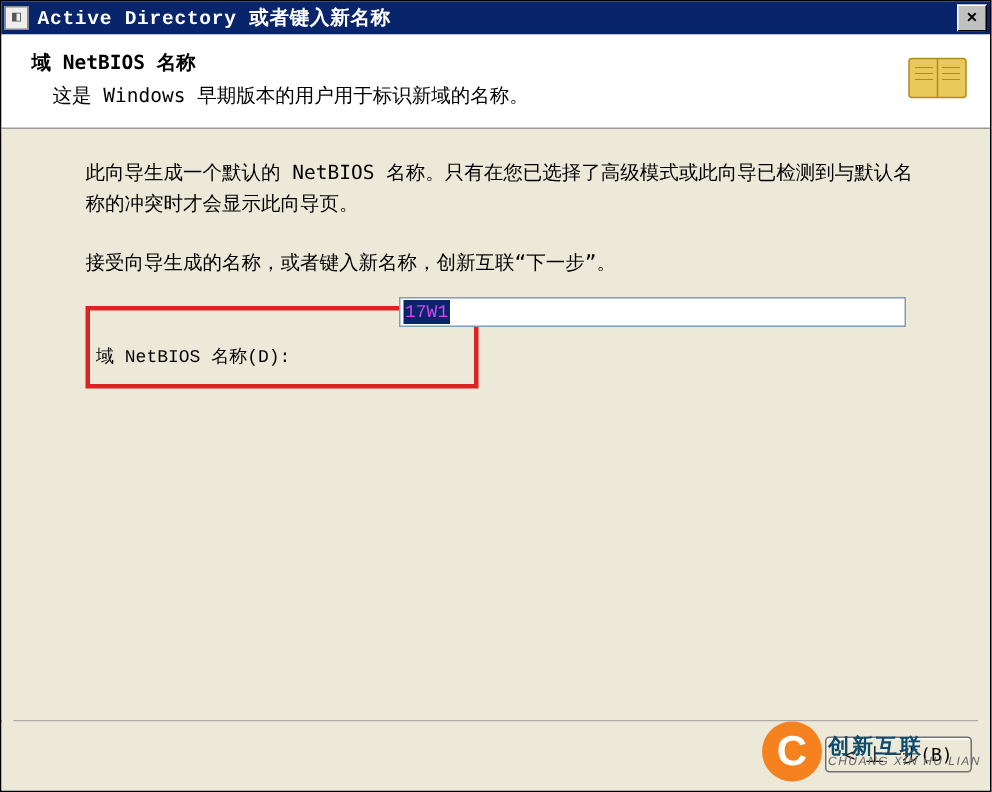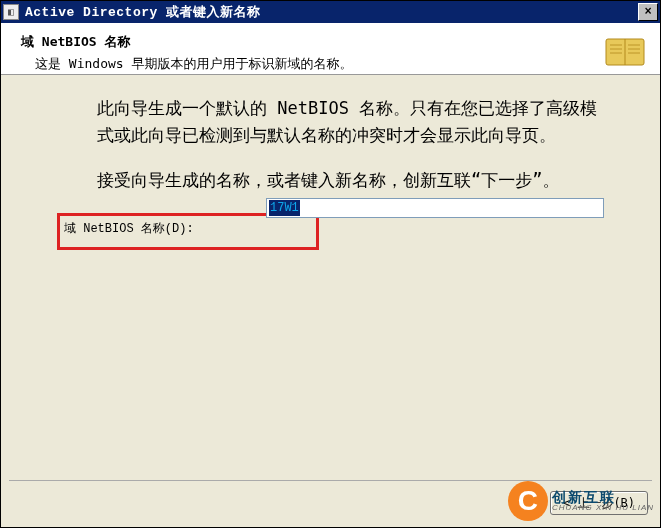--- a/index.html
+++ b/index.html
@@ -56,21 +56,21 @@
     display: flex;
     align-items: center;
     justify-content: center;
     font-weight: bold;
     font-size: 12px;
     cursor: pointer;
   }
   .header {
     background: #fff;
     border-bottom: 1px solid #999;
-    padding: 10px 14px 1px 20px;
+    padding: 10px 14px 12px 20px;
     display: flex;
     align-items: flex-start;
   }
   .header-text { flex: 1; }
   .header-title {
     font-weight: bold;
     font-size: 13px;
     font-family: "SimSun","宋体", monospace;
     margin-bottom: 4px;
   }
@@ -83,31 +83,30 @@
     width: 42px;
     height: 36px;
     margin-left: 10px;
   }
   .body-area {
     flex: 1;
     padding: 20px 48px 10px 56px;
     background: #ece9d8;
   }
   .desc1, .desc2 {
-    font-size: 17px;
+    font-size: 13px;
     line-height: 1.6;
     font-family: "SimSun","宋体", monospace;
     margin-bottom: 18px;
-    margin-left: 40px;
   }
   .field-row {
     display: flex;
     align-items: center;
     margin-top: 16px;
-    padding: 4px 8px 10px 4px;
+    padding: 22px 8px 10px 4px;
     border: 3px solid #d22;
     width: 262px;
   }
   .field-label {
     font-family: "SimSun","宋体","Courier New", monospace;
     font-size: 12px;
     margin-right: 18px;
     white-space: nowrap;
   }
   .field-input-abs {
@@ -117,21 +116,21 @@
     width:338px;
     height:20px;
     border:1px solid #7f9db9;
     background:#fff;
     font-family:"Courier New",monospace;
     font-size:12px;
     padding:1px 2px;
   }
   .input-sel {
     background:#08246b;
-    color:#0ea5e9;
+    color:#d946ef;
     padding:0 1px;
     font-family:"Courier New",monospace;
     font-size:12px;
     display:inline-block;
     height:16px;
     line-height:16px;
   }
   .divider {
     border-top: 1px solid #aaa;
     margin: 0 8px;

